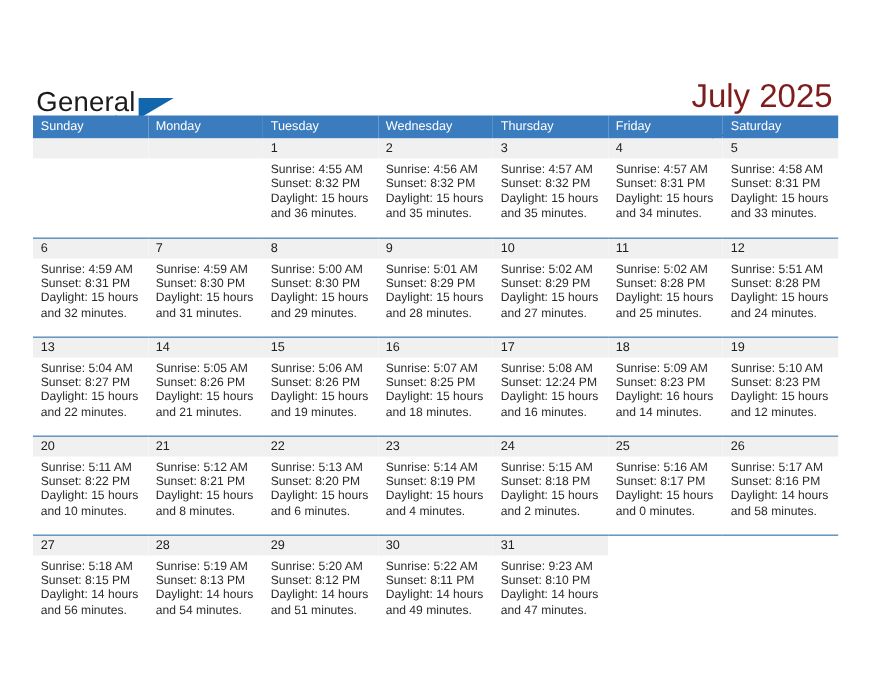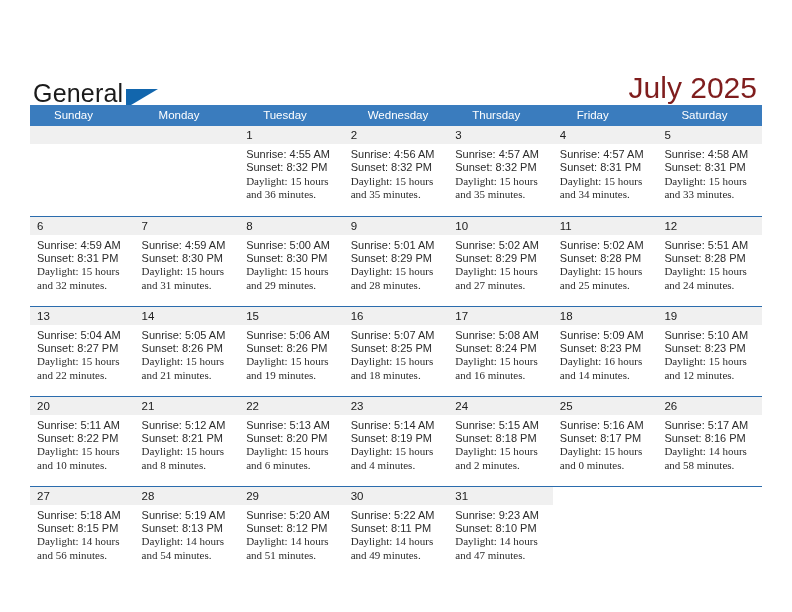--- a/index.html
+++ b/index.html
@@ -98,21 +98,21 @@
     width: 732px;
     border-collapse: collapse;
     table-layout: fixed;
   }
   table.cal th {
     background: #3a7cbe;
     color: #ffffff;
     font-size: 11.5px;
     font-weight: normal;
     text-align: left;
-    padding: 4px 0 5px 24px;
+    padding: 4px 0 5px 7px;
     height: 20px;
     border: none;
   }
   td.day {
     vertical-align: top;
     padding: 0;
     border: none;
     border-top: 1.3px solid #2b6cad;
     height: 90px;
     background: #ffffff;
@@ -129,21 +129,21 @@
     color: #202020;
     line-height: 16px;
   }
   .cell-body {
     padding: 4px 6px 0 7px;
     font-size: 11px;
     line-height: 13.4px;
     color: #2b2b2b;
   }
   .cell-body div { white-space: nowrap; }
-  .cell-body .wrap2 { white-space: normal; font-family: Liberation Serif, serif; }
+  .cell-body .wrap2 { white-space: normal; }
 </style>
 </head>
 <body>
 
 <div class="page">
 
   <div class="top">
 
     <div class="logo">
       <span class="logo-general">General</span>
@@ -308,21 +308,21 @@
               <div class="cell-body">
                 <div>Sunrise: 5:07 AM</div>
                 <div>Sunset: 8:25 PM</div>
                 <div class="wrap2">Daylight: 15 hours and 18 minutes.</div>
               </div>
             </td>
             <td class="day">
               <div class="daynum-bar">17</div>
               <div class="cell-body">
                 <div>Sunrise: 5:08 AM</div>
-                <div>Sunset: 8:24 PM</div>
+                <div>Sunset: 12:24 PM</div>
                 <div class="wrap2">Daylight: 15 hours and 16 minutes.</div>
               </div>
             </td>
             <td class="day">
               <div class="daynum-bar">18</div>
               <div class="cell-body">
                 <div>Sunrise: 5:09 AM</div>
                 <div>Sunset: 8:23 PM</div>
                 <div class="wrap2">Daylight: 16 hours and 14 minutes.</div>
               </div>

